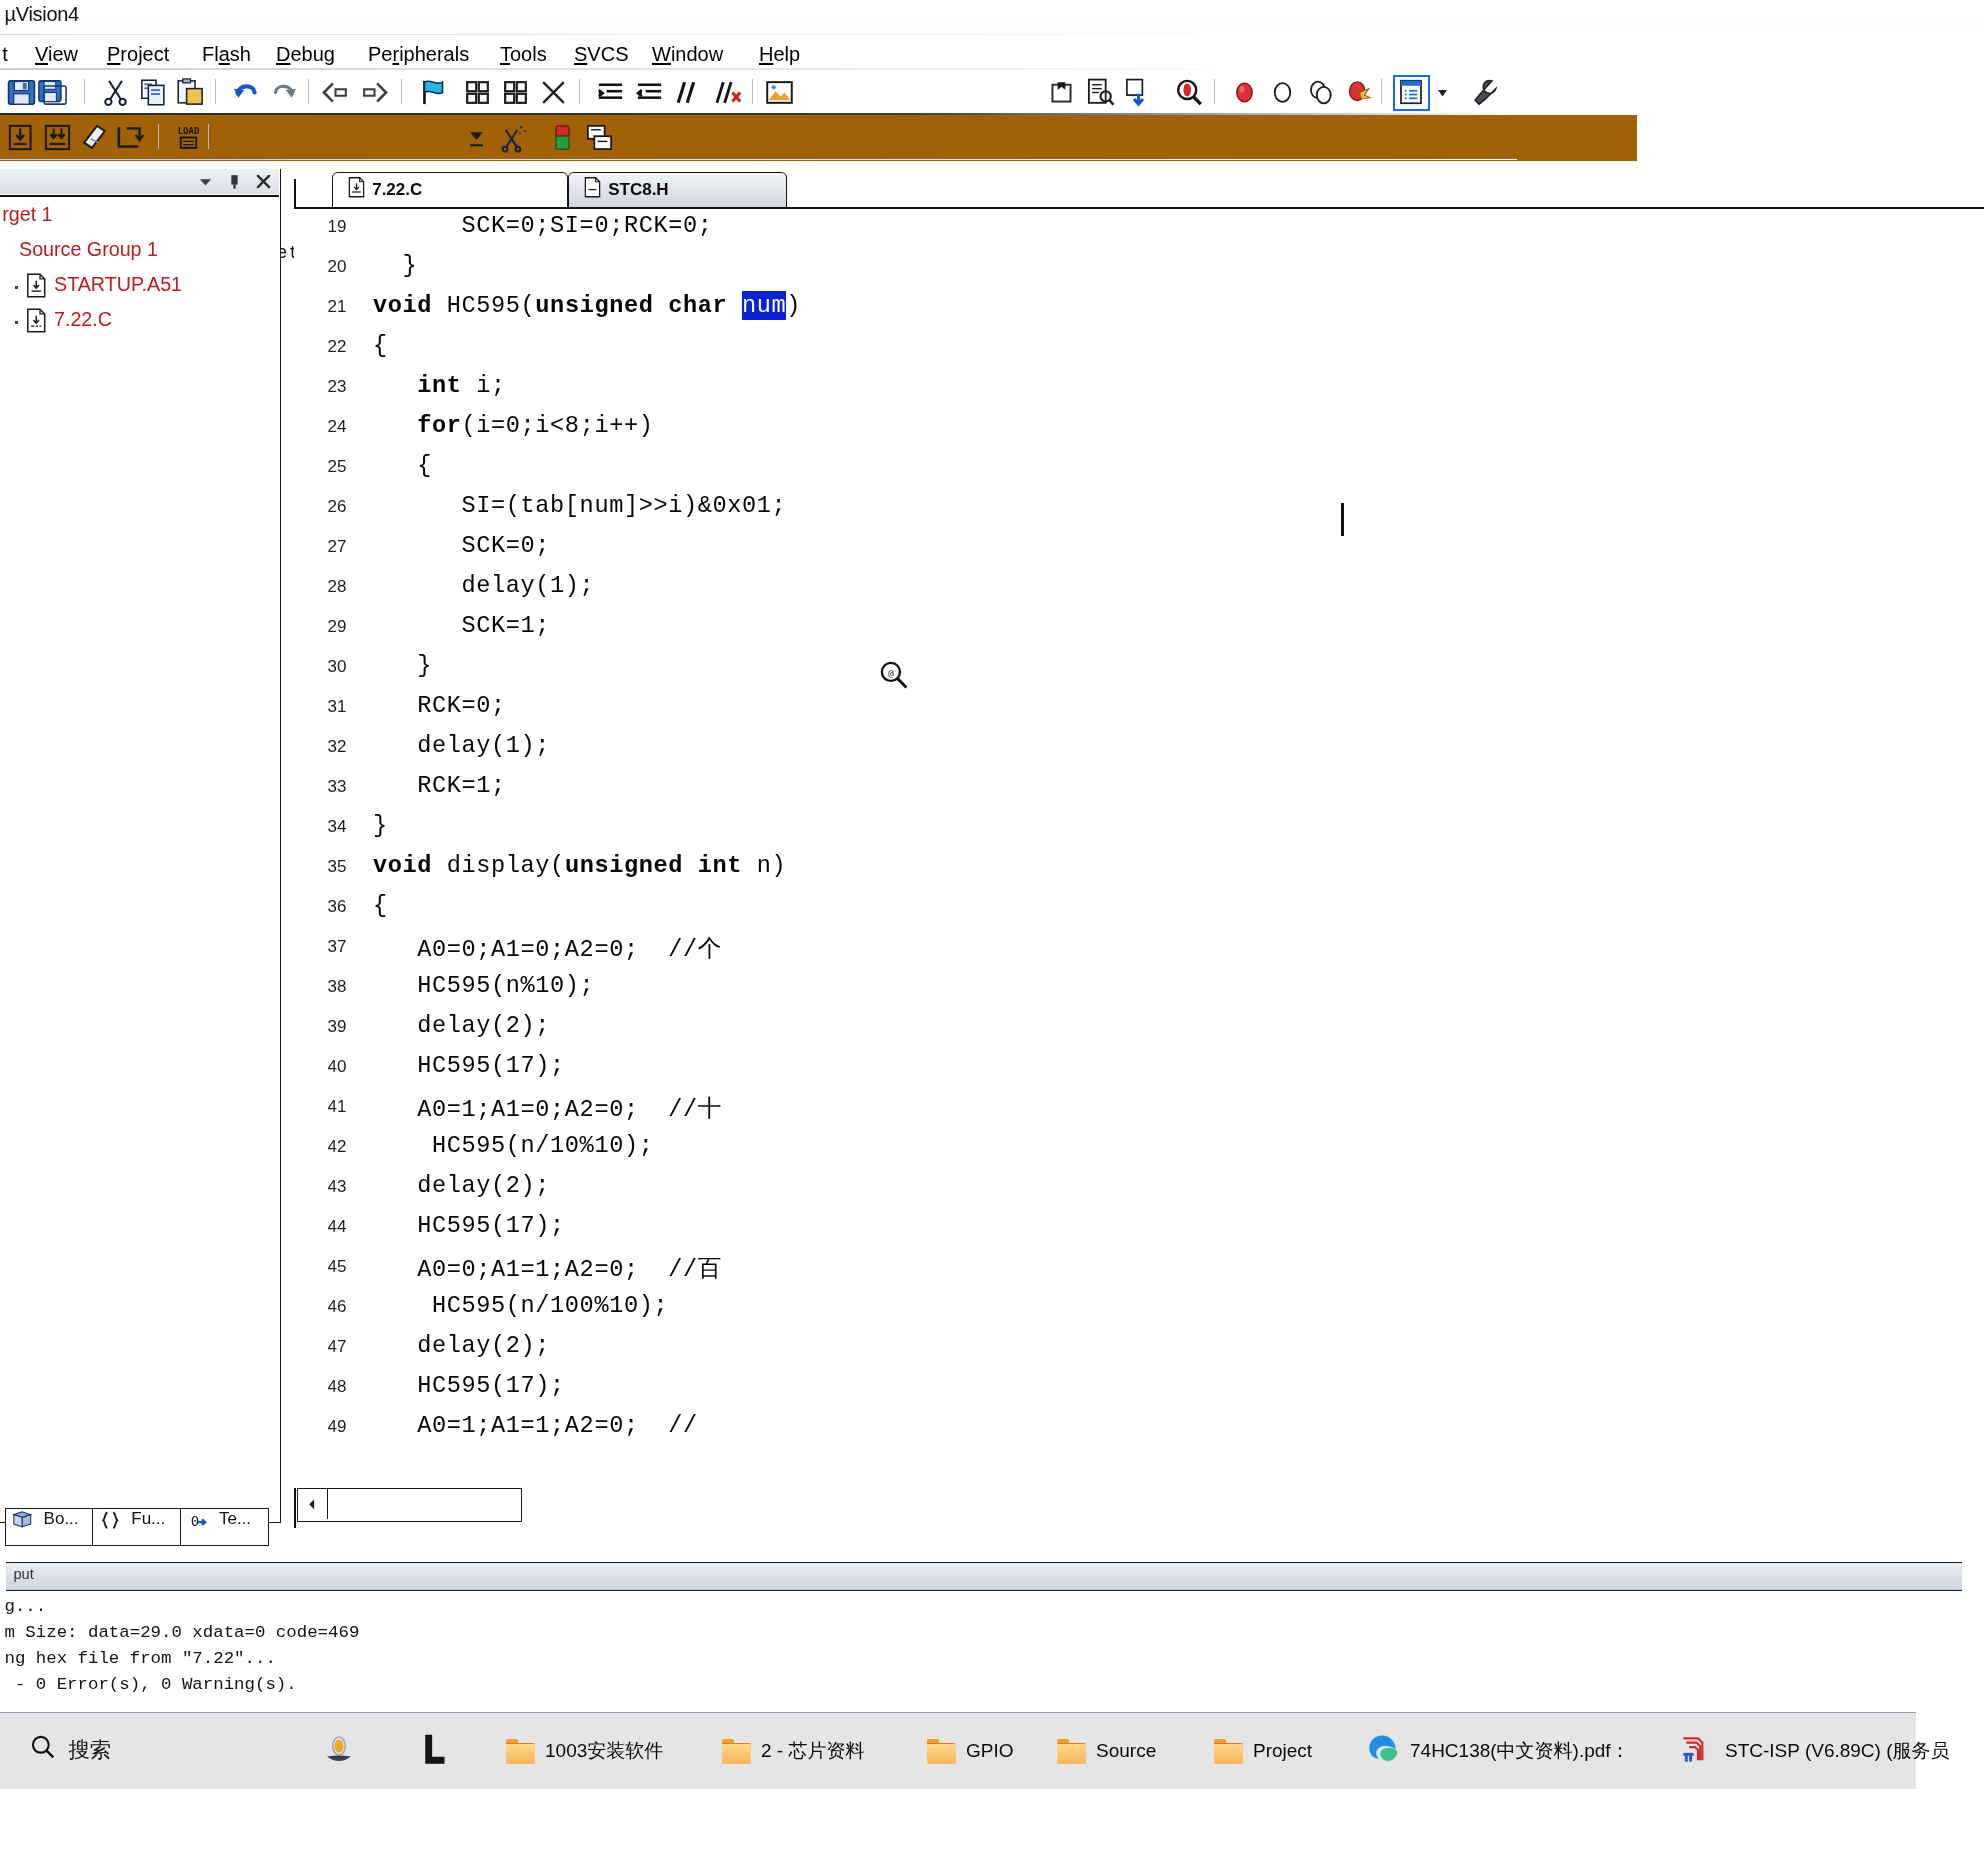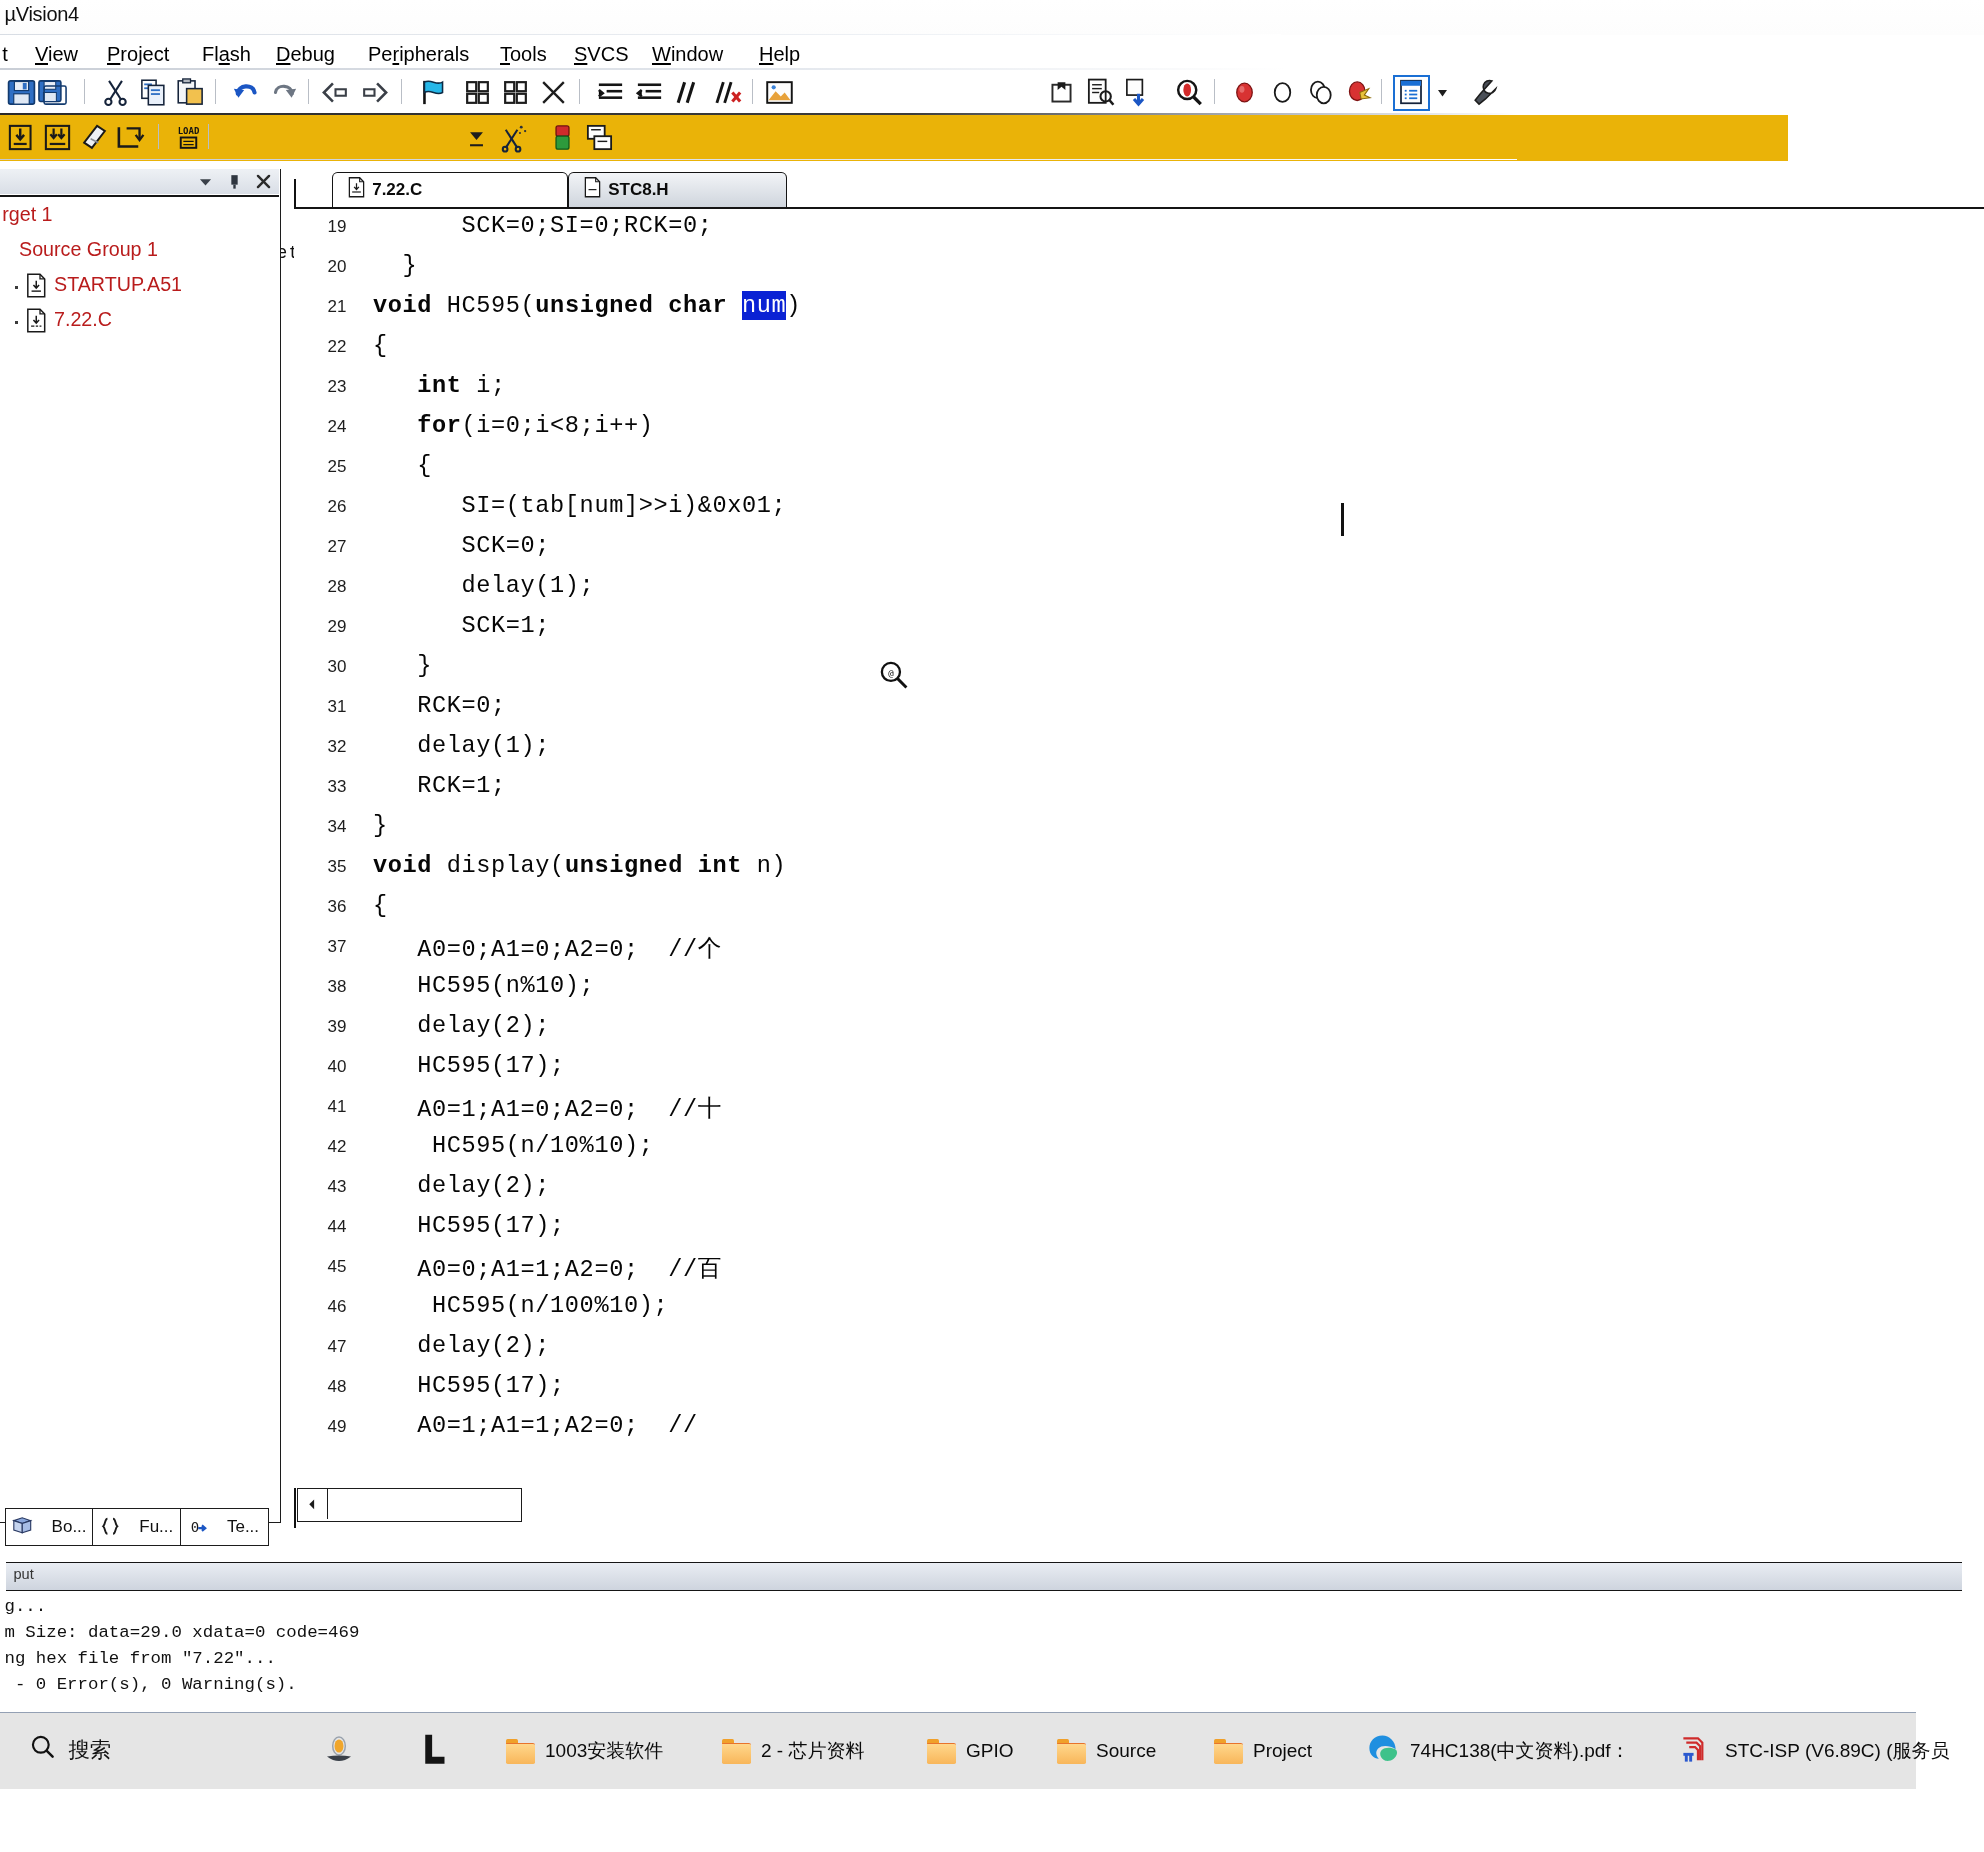--- a/index.html
+++ b/index.html
@@ -48,22 +48,22 @@
   #toolbar1{
     position:absolute;left:0;top:70px;width:1985px;height:45px;
     background:#ffffff;
   }
   #toolbar1 .t1-rule{
     position:absolute;left:0;top:43px;width:1517px;height:1.7px;
     background:linear-gradient(90deg,#2a2a2a 0%,#3c3c3c 60%,#b8bdc4 85%,#ffffff);
   }
   
   #toolbar2{
-    position:absolute;left:0;top:115px;width:1788px;height:46px;
-    background:#eab308;
+    position:absolute;left:0;top:115px;width:1637px;height:46px;
+    background:#a16207;
   }
   #toolbar2 .t2-rule{
     position:absolute;left:0;top:44px;width:1517px;height:1.1px;
     background:linear-gradient(90deg,#c3c8d0,#e4e8ee 60%,#ffffff);
   }
 
   .tbtn{
     position:absolute;top:6.7px;width:31px;height:31px;
     cursor:default;
   }
@@ -114,21 +114,21 @@
   .fileicon{position:absolute;top:4.5px;width:22.5px;height:25px;}
   .tdot{position:absolute;top:18px;width:3.4px;height:3.4px;background:#3b3b3b;}
 
   
   #pptabs{
     position:absolute;left:4.5px;top:1508px;width:264px;height:38px;
     display:flex;border:1.7px solid #1d1d1d;box-sizing:border-box;background:#fff;
   }
   #pptabs .pptab{
     flex:1;position:relative;border-right:1.7px solid #1d1d1d;
-    display:flex;align-items:center;gap:18px;padding-left:5.6px;box-sizing:border-box;
+    display:flex;gap:10px;padding-left:5.6px;box-sizing:border-box;
     cursor:default;
   }
   #pptabs .pptab:last-child{border-right:none;}
   #pptabs .pptab span.lbl{font-size:17px;color:#111;}
   #edge-left{
     position:absolute;left:294px;top:179px;width:2.2px;height:1349px;background:#111;
   }
   
   #doctabs{position:absolute;left:332px;top:172px;width:562px;height:36px;}
   .doctab{

